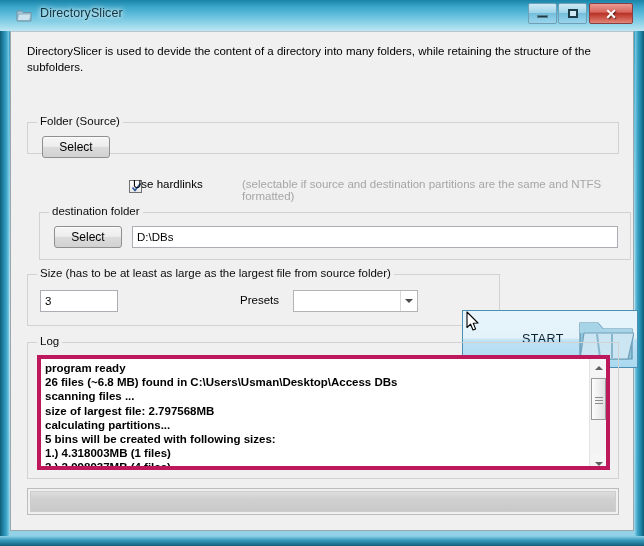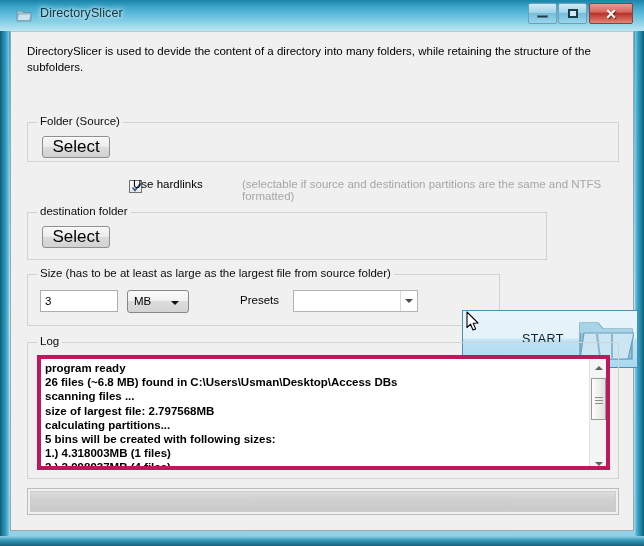--- a/index.html
+++ b/index.html
@@ -104,32 +104,32 @@
   .group-title {
     position: absolute;
     top: -8px; left: 9px;
     background: #f0f0f0;
     padding: 0 3px;
     font-size: 11.5px;
     color: #0b0b0b;
     white-space: nowrap;
   }
 
-  #grp-source { left: 16px; top: 90px; width: 592px; height: 40px; }
-  #grp-dest   { left: 16px; top: 180px; width: 520px; height: 48px; }
+  #grp-source { left: 16px; top: 90px; width: 592px; height: 32px; }
+  #grp-dest   { left: 28px; top: 180px; width: 592px; height: 48px; }
   #grp-size   { left: 16px; top: 242px; width: 473px; height: 52px; }
   #grp-log    { left: 16px; top: 310px; width: 592px; height: 137px; }
 
   
   .clsbtn {
     position: absolute;
     border: 1px solid #8e8f8f;
     border-radius: 3px;
     background: linear-gradient(180deg,#f6f6f6 0%, #ededed 47%, #dcdcdc 50%, #d2d2d2 100%);
-    font-size: 17px; color: #000;
+    font-size: 12px; color: #000;
     display: flex; align-items: center; justify-content: center;
     cursor: default;
     box-shadow: 0 1px 0 rgba(255,255,255,0.7) inset;
   }
 
   
   .txtin {
     position: absolute;
     border: 1px solid #abadb3;
     background: #fff;
@@ -333,29 +333,26 @@
           <path d="M1.5 5.5 L4 8.5 L9.5 1.5" stroke="#2a5699" stroke-width="1.6" fill="none"></path>
         </svg>
       </div>
       <div id="hl-label">Use hardlinks</div>
       <div id="hl-note">(selectable if source and destination partitions are the same and NTFS formatted)</div>
     </div>
 
     <div class="group" id="grp-dest">
       <div class="group-title">destination folder</div>
       <div class="clsbtn" id="dst-select">Select</div>
+      <div class="txtin" id="dst-path">D:\DBs</div>
     </div>
 
     <div class="group" id="grp-size">
       <div class="group-title">Size (has to be at least as large as the largest file from source folder)</div>
       <div class="txtin" id="size-val">3</div>
-      <div id="unit-combo">
-        <span id="unit-label">MB</span>
-        <span class="combo-arrow" id="unit-arrow"></span>
-      </div>
       <div id="presets-label">Presets</div>
       <div id="presets-combo">
         <div id="presets-btn">
           <span id="presets-arrow"></span>
         </div>
       </div>
     </div>
 
     <div id="start-btn">
       <div id="start-label">START</div>

